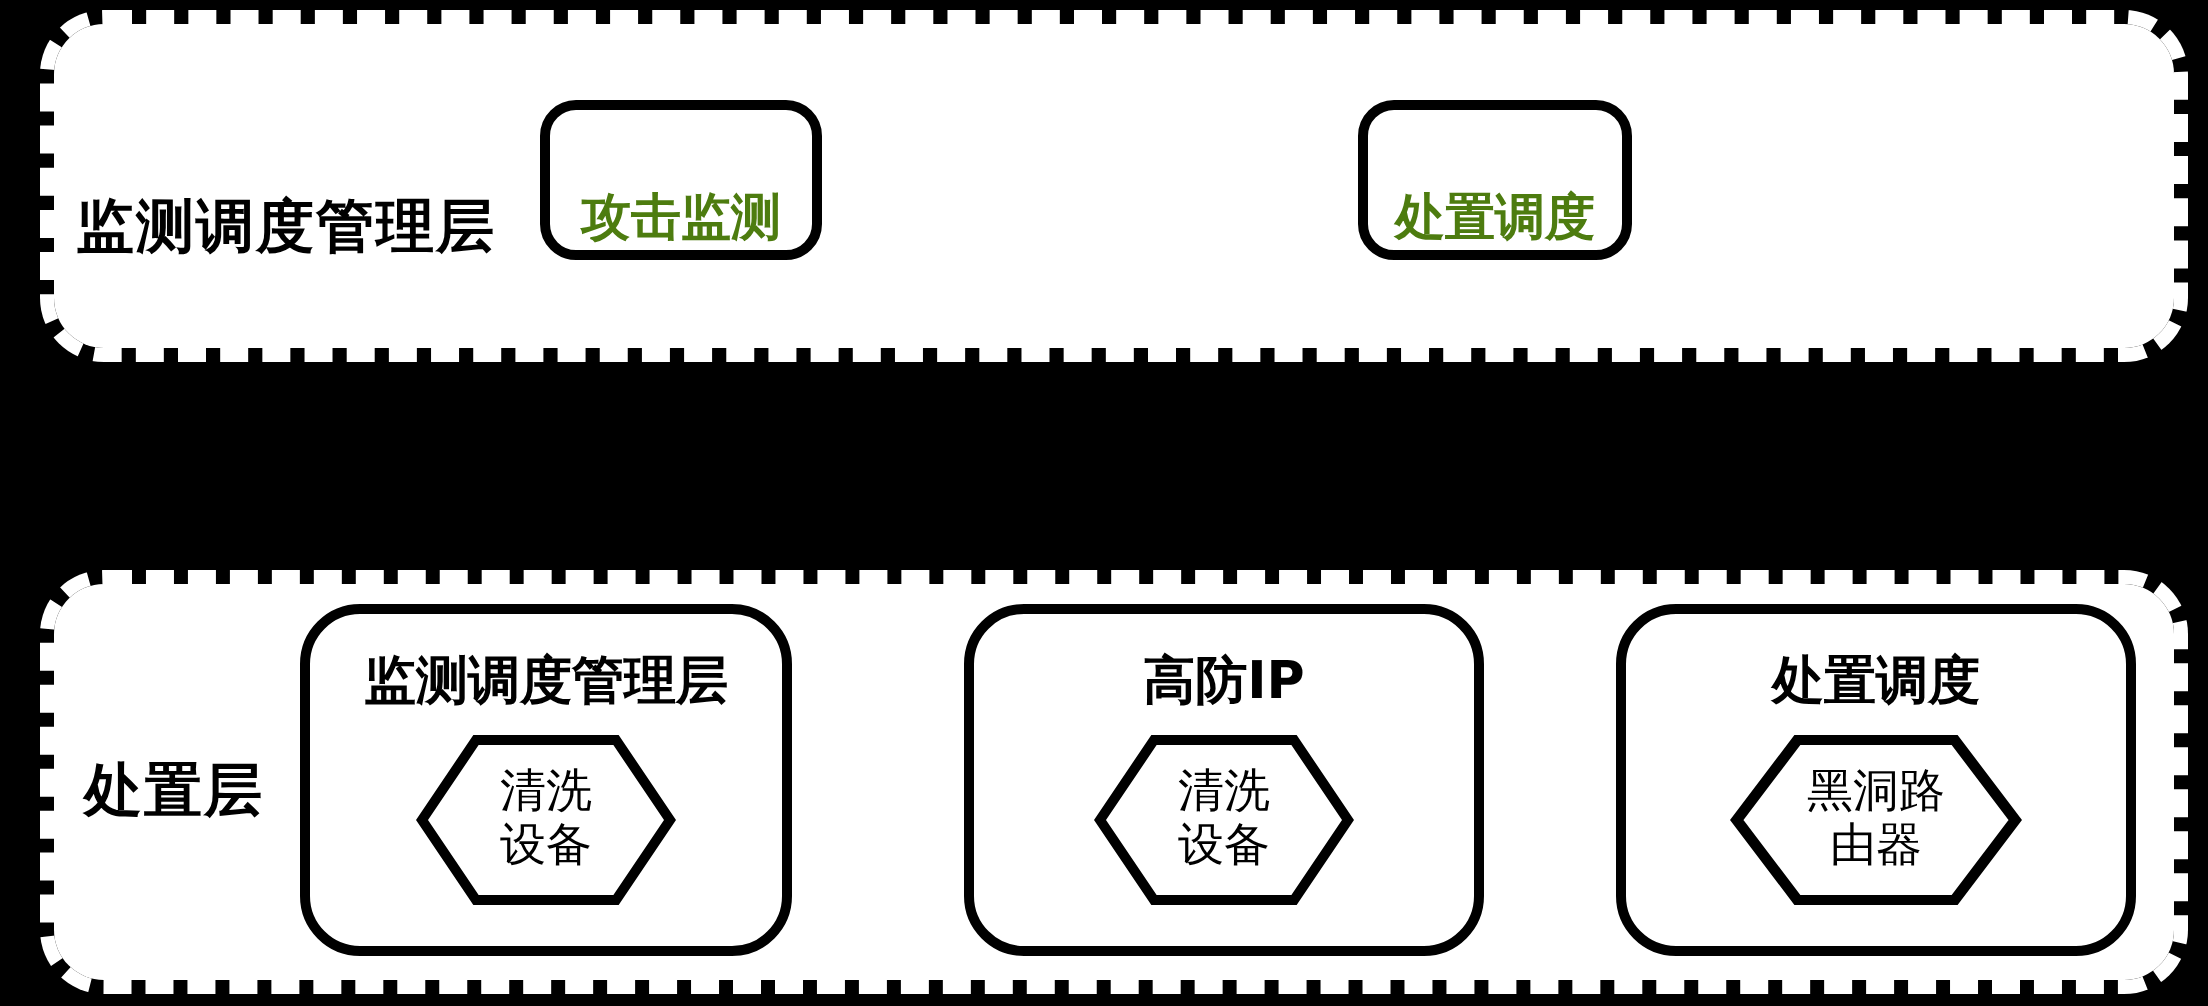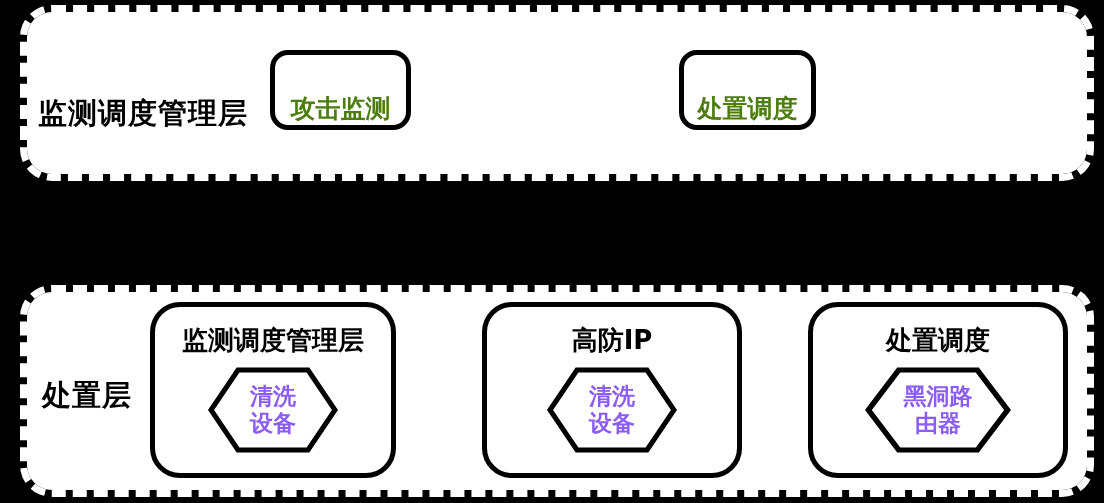--- a/index.html
+++ b/index.html
@@ -84,22 +84,22 @@
   #hex-2 { width: 146px; }
   .hex svg {
     position: absolute; left: 0; top: 0;
     width: 100%; height: 100%;
     display: block;
   }
   .hex-label {
     position: absolute; left: 0; top: 0; right: 0; bottom: 0;
     display: flex; align-items: center; justify-content: center;
     text-align: center;
-    color: #8b5cf6;
-    font-weight: bold;
+    color: #000000;
+    font-weight: normal;
     font-size: 23px;
     line-height: 1.18;
     white-space: pre-line;
   }
 </style>
 </head>
 <body>
 
 <div id="stage">
 

